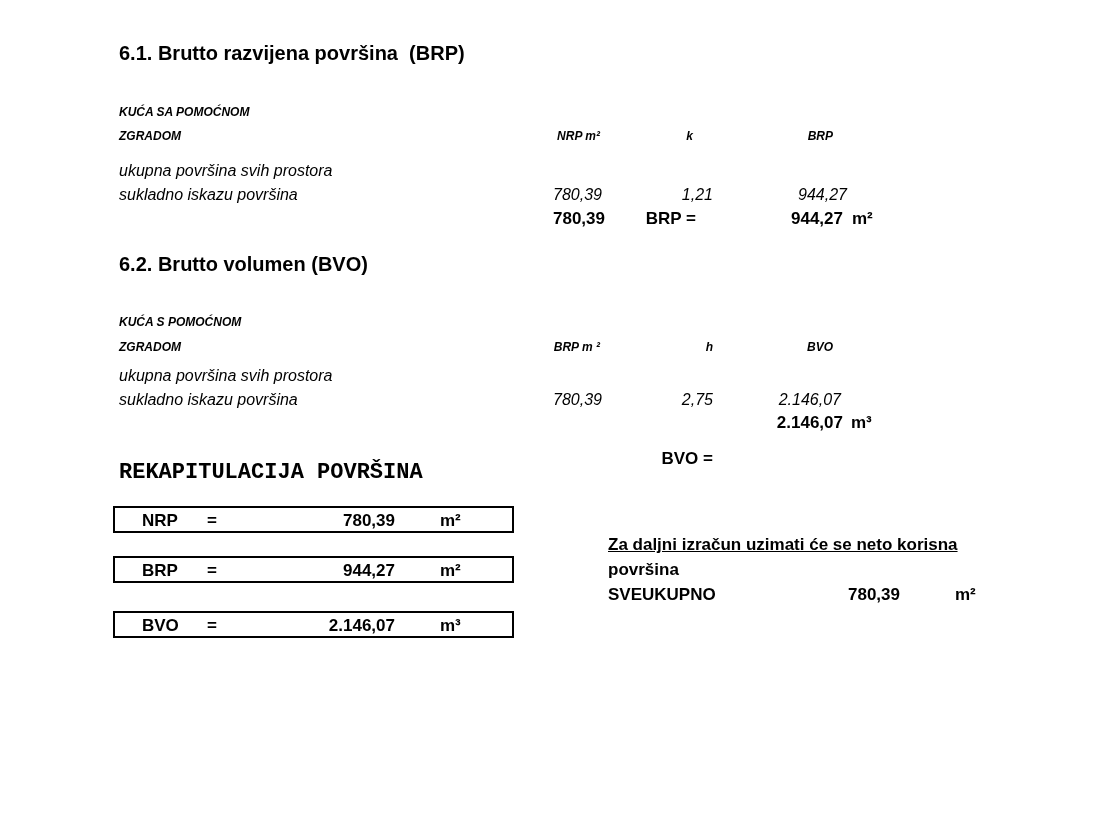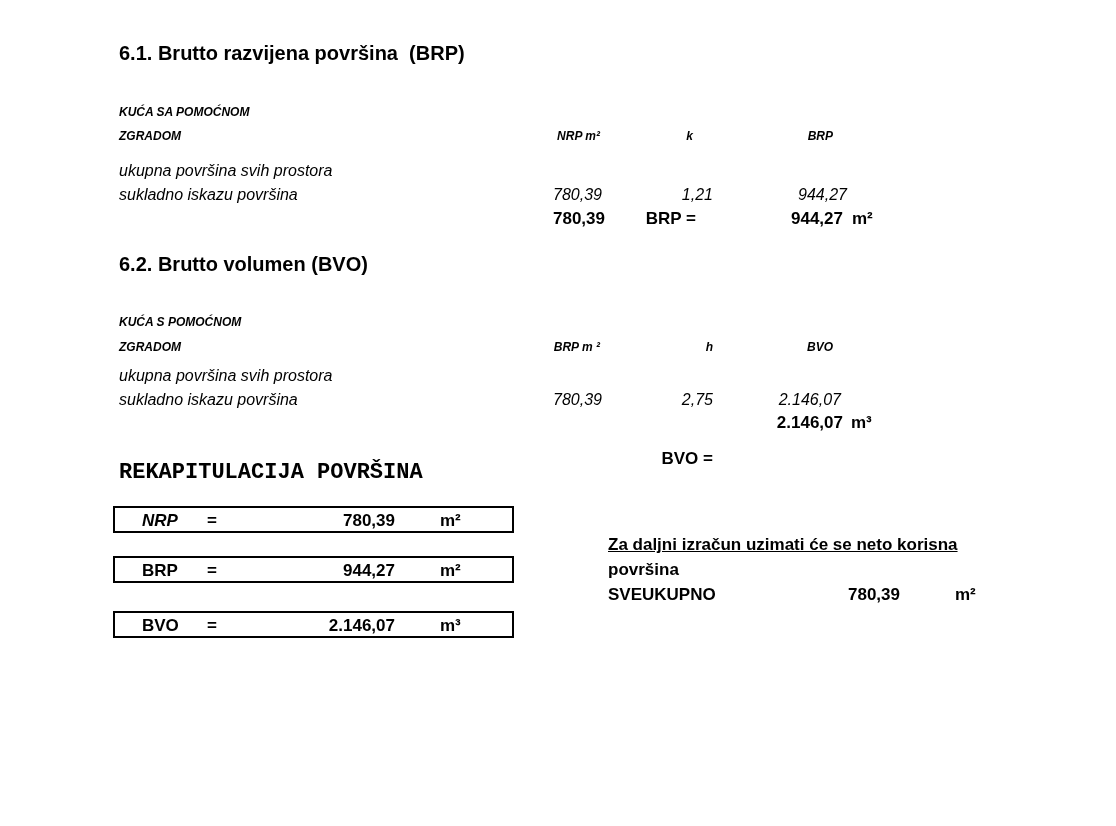--- a/index.html
+++ b/index.html
@@ -101,21 +101,21 @@
 <div class="t it" style="right:403px; top:391px;">2,75</div>
 <div class="t it" style="right:275px; top:391px;">2.146,07</div>
 
 <div class="t bold" style="right:403px; top:413px;margin-top:36px;">BVO =</div>
 <div class="t bold" style="right:273px; top:413px;">2.146,07</div>
 <div class="t bold" style="left:851px; top:413px;">m³</div>
 
 <div class="t recap-h" style="left:119px; top:460px;">REKAPITULACIJA POVRŠINA</div>
 
 <div class="recap-box" style="top:506px;">
-  <span class="bx" style="left:27px;font-style:italic;">NRP</span>
+  <span class="bx" style="left:27px;">NRP</span>
   <span class="bx" style="left:92px;">=</span>
   <span class="bx" style="right:117px;">780,39</span>
   <span class="bx" style="left:325px;">m²</span>
 </div>
 
 <div class="recap-box" style="top:556px;">
   <span class="bx" style="left:27px;">BRP</span>
   <span class="bx" style="left:92px;">=</span>
   <span class="bx" style="right:117px;">944,27</span>
   <span class="bx" style="left:325px;">m²</span>

